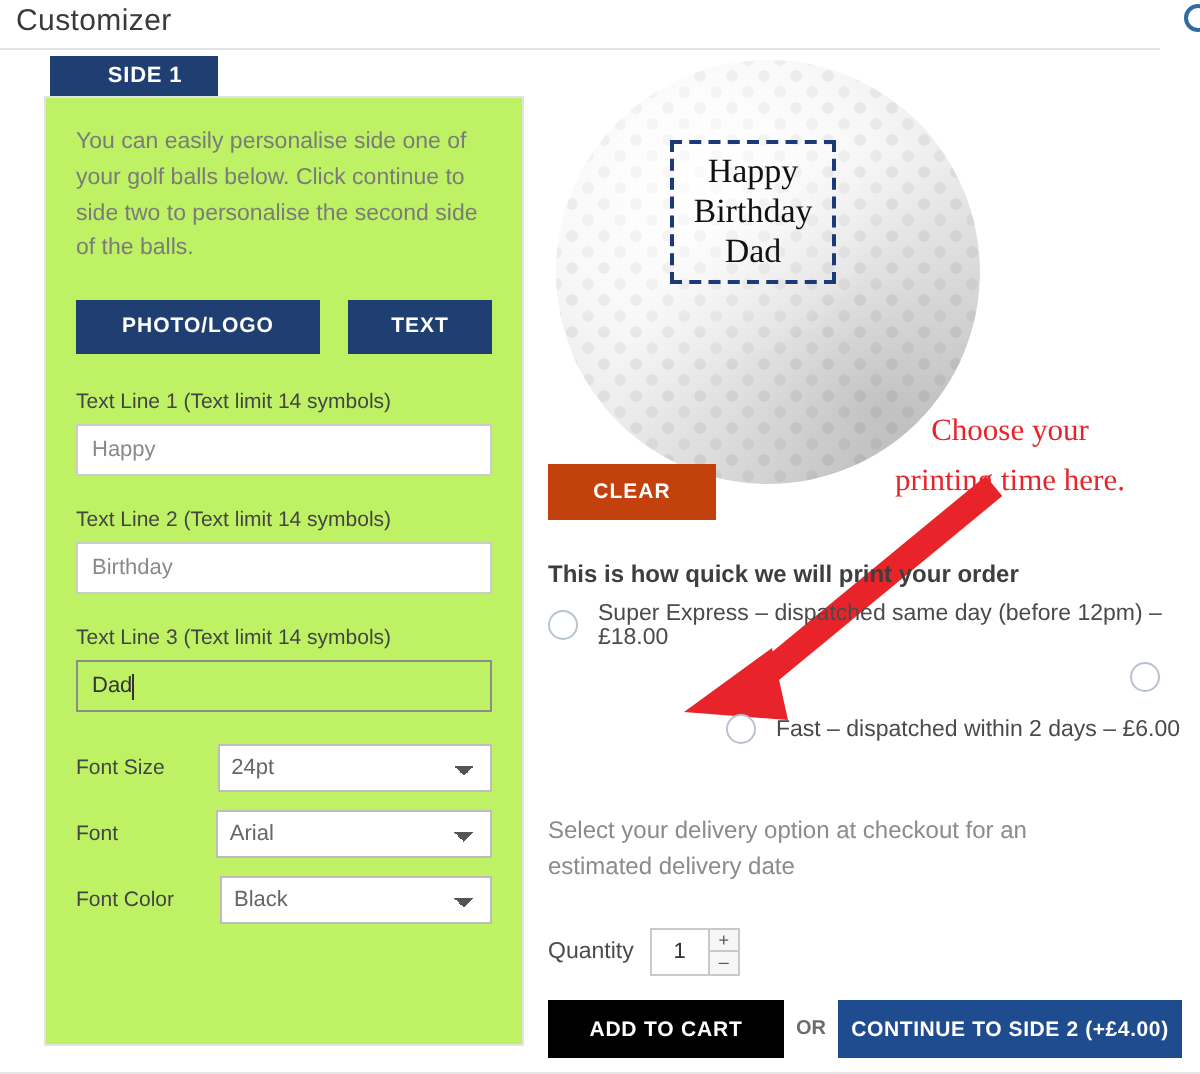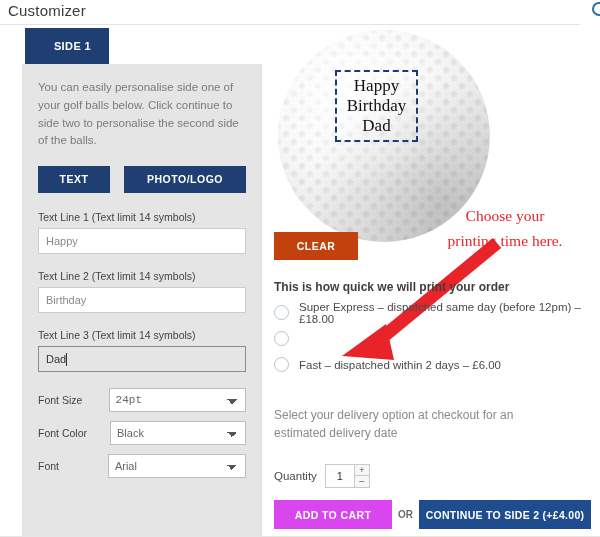--- a/index.html
+++ b/index.html
@@ -36,36 +36,36 @@
   }
 
   
   .left-panel {
     position: absolute;
     left: 22px; top: 28px;
     width: 240px;
   }
   .side-tab {
     width: 84px;
-    height: 36px;
+    height: 20px;
     background: #1f3f72;
     color: #fff;
     font-size: 11px;
     font-weight: bold;
     letter-spacing: .4px;
     display: flex;
     align-items: center;
     justify-content: center;
     margin-left: 3px;
     padding-left: 11px;
   }
   .panel-box {
     border: 1px solid #e3e3e3;
     border-top: 1px solid #e3e3e3;
-    background: #e5e5e5;
+    background: #bef264;
     padding: 14px 15px 16px 15px;
     width: 240px;
     min-height: 475px;
   }
   .intro-text {
     font-size: 11.5px;
     color: #7b7b7b;
     line-height: 1.55;
     margin: 0 0 16px 0;
   }
@@ -149,21 +149,21 @@
     background-image:
       linear-gradient(45deg, transparent 50%, #555 50%),
       linear-gradient(135deg, #555 50%, transparent 50%);
     background-position:
       calc(100% - 13px) 10px,
       calc(100% - 8px) 10px;
     background-size: 5px 5px, 5px 5px;
     background-repeat: no-repeat;
   }
   .sel.wide { width: 142px; }
-  .sel-fontsize { width: 140px; font-family: Liberation Mono, monospace; }
+  .sel-fontsize { width: 140px; }
 
   
   .right-col {
     position: absolute;
     left: 274px; top: 32px;
     width: 316px;
   }
   .ball-area {
     position: relative;
     width: 256px;
@@ -251,20 +251,21 @@
   .opt-list {
     position: absolute;
     left: 0; top: 268px;
     width: 316px;
   }
   .opt {
     display: flex;
     align-items: center;
     height: 25px;
     margin-bottom: 1px;
+    justify-content: flex-end;
   }
   .radio {
     width: 15px; height: 15px;
     border: 1px solid #b9c3cf;
     border-radius: 50%;
     background: #fff;
     margin-right: 10px;
     flex: 0 0 auto;
   }
   .radio.checked {
@@ -330,21 +331,21 @@
   }
   .step.bot { border-top: none; }
   .action-row {
     position: absolute;
     left: 0; top: 468px;
     display: flex;
     align-items: center;
   }
   .btn-cart {
     width: 118px; height: 29px;
-    background: #d946ef;
+    background: #000000;
     color: #fff;
     border: none;
     font-size: 10.5px;
     font-weight: bold;
     letter-spacing: .4px;
     cursor: pointer;
   }
   .or-text {
     font-size: 10px;
     color: #6b6b6b;
@@ -374,22 +375,22 @@
 <div class="page-title">Customizer</div>
 <div class="title-rule"></div>
 <div class="right-edge-circle"></div>
 
 <div class="left-panel">
   <div class="side-tab">SIDE 1</div>
   <div class="panel-box">
     <p class="intro-text">You can easily personalise side one of your golf balls below. Click continue to side two to personalise the second side of the balls.</p>
 
     <div class="btn-row">
+      <button class="btn-blue btn-photo">PHOTO/LOGO</button>
       <button class="btn-blue btn-text">TEXT</button>
-      <button class="btn-blue btn-photo">PHOTO/LOGO</button>
     </div>
 
     <div class="field-wrap">
       <div class="field-label">Text Line 1 (Text limit 14 symbols)</div>
       <input class="text-input" value="Happy" style="">
     </div>
 
     <div class="field-wrap">
       <div class="field-label">Text Line 2 (Text limit 14 symbols)</div>
       <input class="text-input" value="Birthday" style="">
@@ -404,30 +405,30 @@
     </div>
 
     <div class="select-row">
       <div class="select-label">Font Size</div>
       <select class="sel sel-fontsize">
         <option>24pt</option>
       </select>
     </div>
 
     <div class="select-row">
+      <div class="select-label">Font</div>
+      <select class="sel wide">
+        <option>Arial</option>
+      </select>
+    </div>
+
+    <div class="select-row">
       <div class="select-label">Font Color</div>
       <select class="sel">
         <option>Black</option>
-      </select>
-    </div>
-
-    <div class="select-row">
-      <div class="select-label">Font</div>
-      <select class="sel wide">
-        <option>Arial</option>
       </select>
     </div>
   </div>
 </div>
 
 <div class="right-col">
 
   <div class="ball-area">
     <div class="golf-ball">
       <div class="dimples"></div>

